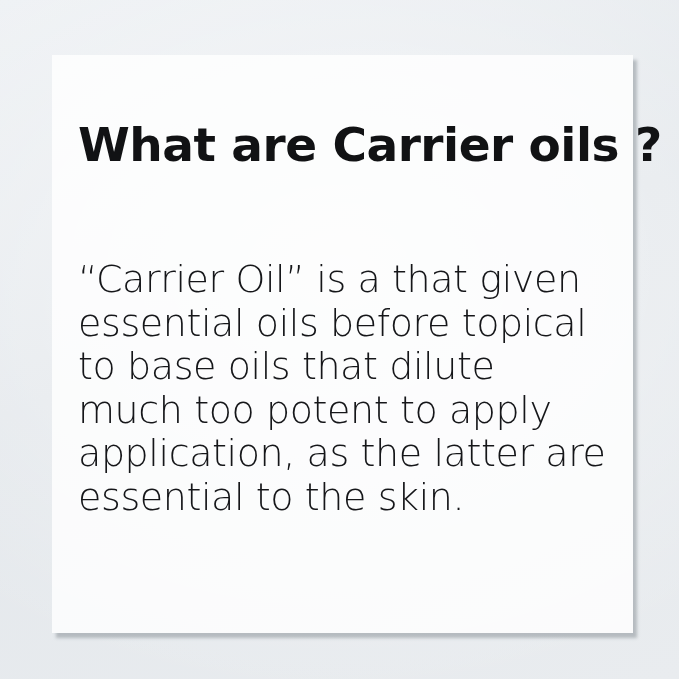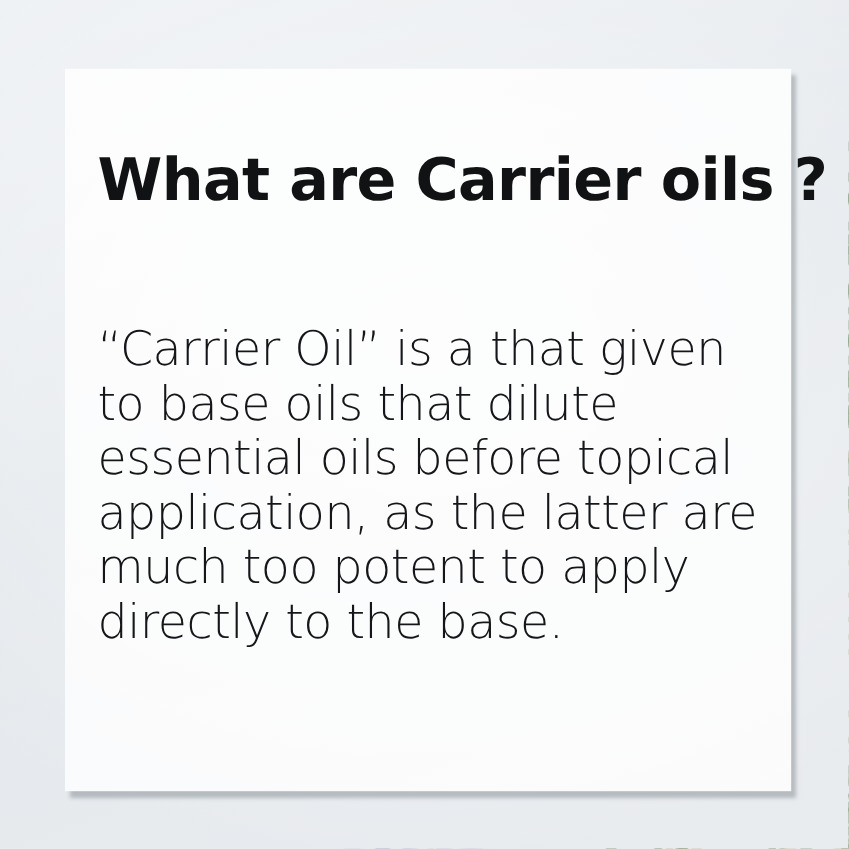--- a/index.html
+++ b/index.html
@@ -648,22 +648,22 @@
 
     <div class="obj twine twine-br"></div>
     <div class="obj twine twine-br2"></div>
   </div>
 
   <div class="card">
     <div class="card-inner">
       <div class="heading">What are Carrier oils ?</div>
       <div class="body-copy">
           <span class="ln">“Carrier Oil” is a that given</span>
+          <span class="ln">essential oils before topical</span>
           <span class="ln">to base oils that dilute</span>
-          <span class="ln">essential oils before topical</span>
+          <span class="ln">much too potent to apply</span>
           <span class="ln">application, as the latter are</span>
-          <span class="ln">much too potent to apply</span>
-          <span class="ln">directly to the base.</span>
+          <span class="ln">essential to the skin.</span>
         </div>
     </div>
   </div>
 
 </div>
 
 </body></html>

